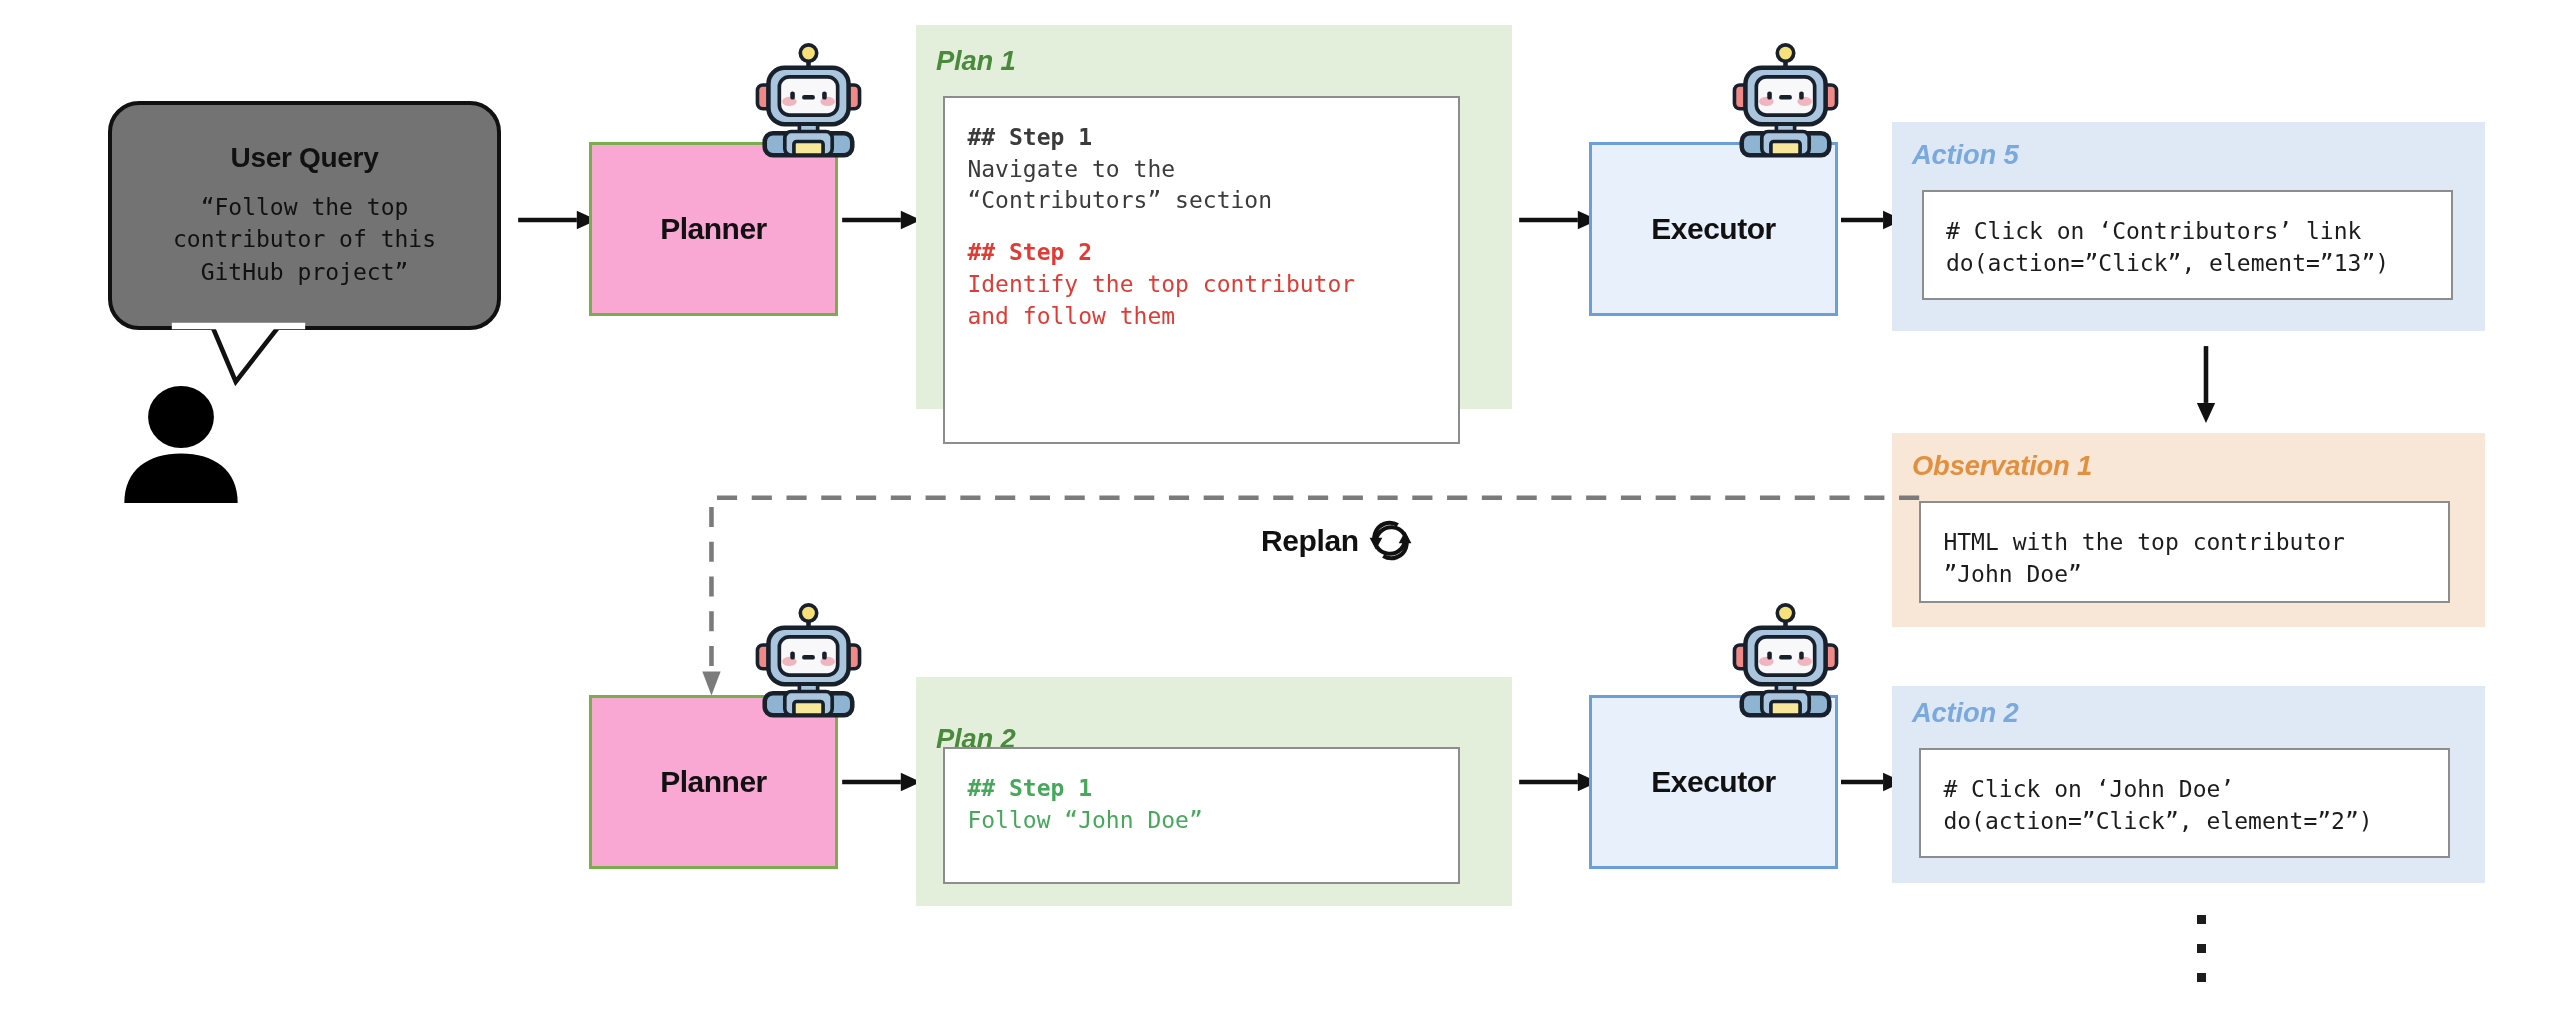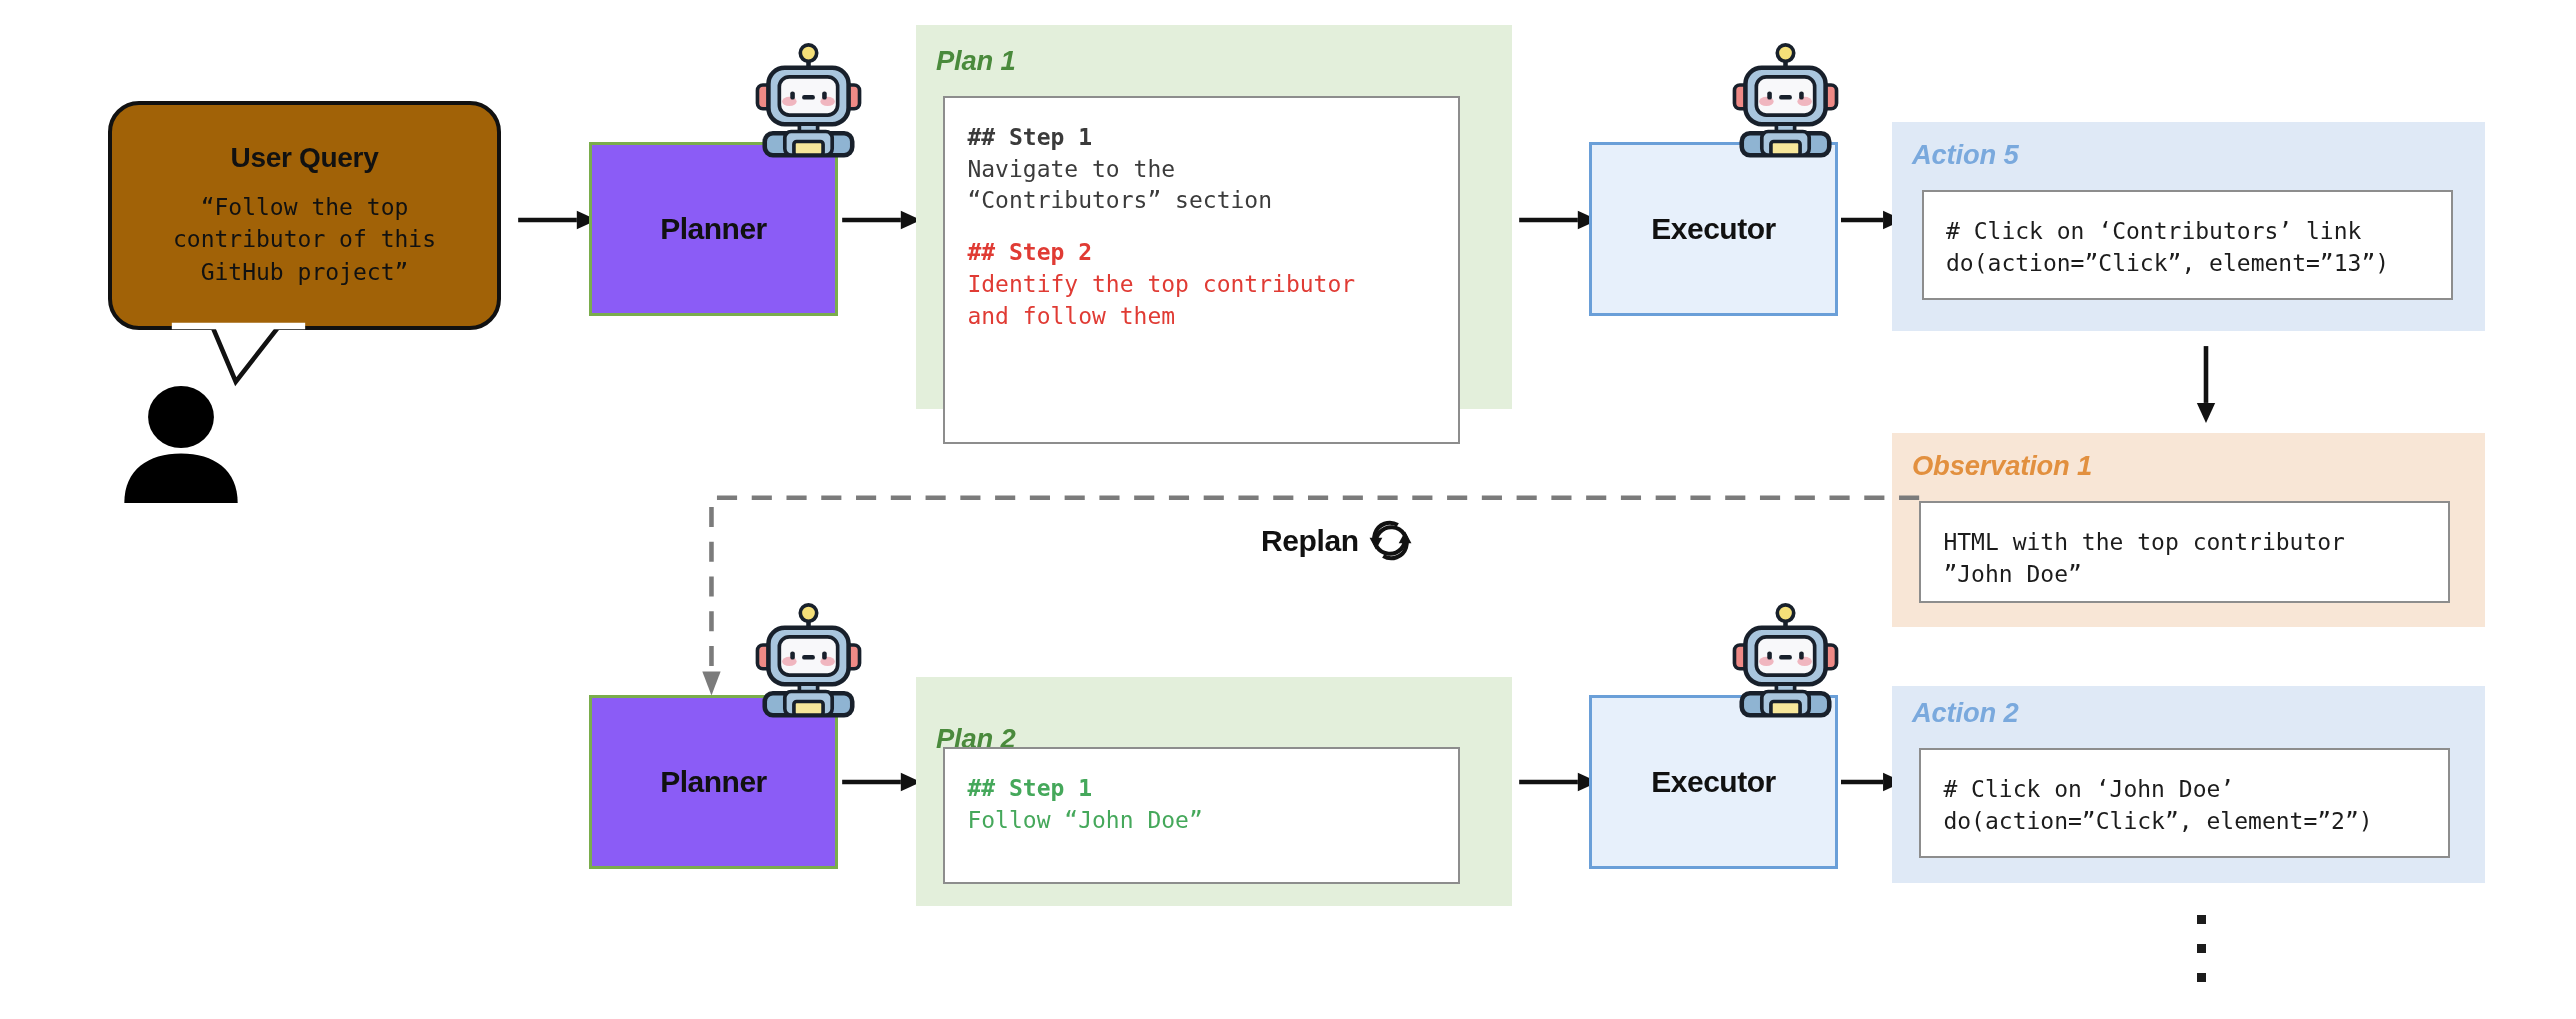--- a/index.html
+++ b/index.html
@@ -17,21 +17,21 @@
     background: #ffffff;
     overflow: hidden;
   }
   .abs { position: absolute; }
 
   
   .bubble {
     left: 108px; top: 101px; width: 393px; height: 229px;
     border: 4.6px solid #111111;
     border-radius: 31px;
-    background: #a16207;
+    background: #737373;
     box-sizing: border-box;
     display: flex;
     flex-direction: column;
     align-items: center;
     justify-content: center;
   }
   .bubble-title {
     font-weight: bold;
     font-size: 28px;
     color: #111111;
@@ -62,21 +62,21 @@
     justify-content: center;
   }
   .agentbox .agent-label {
     font-weight: bold;
     font-size: 30px;
     color: #111111;
     letter-spacing: -0.5px;
   }
   .agent-planner {
     border: 3.7px solid #7aad4c;
-    background: #8b5cf6;
+    background: #f9a8d4;
   }
   .agent-executor {
     border: 3.7px solid #6a9fd8;
     background: #e7f0fb;
   }
 
   
   .robot { width: 113px; height: 113px; }
 
   

